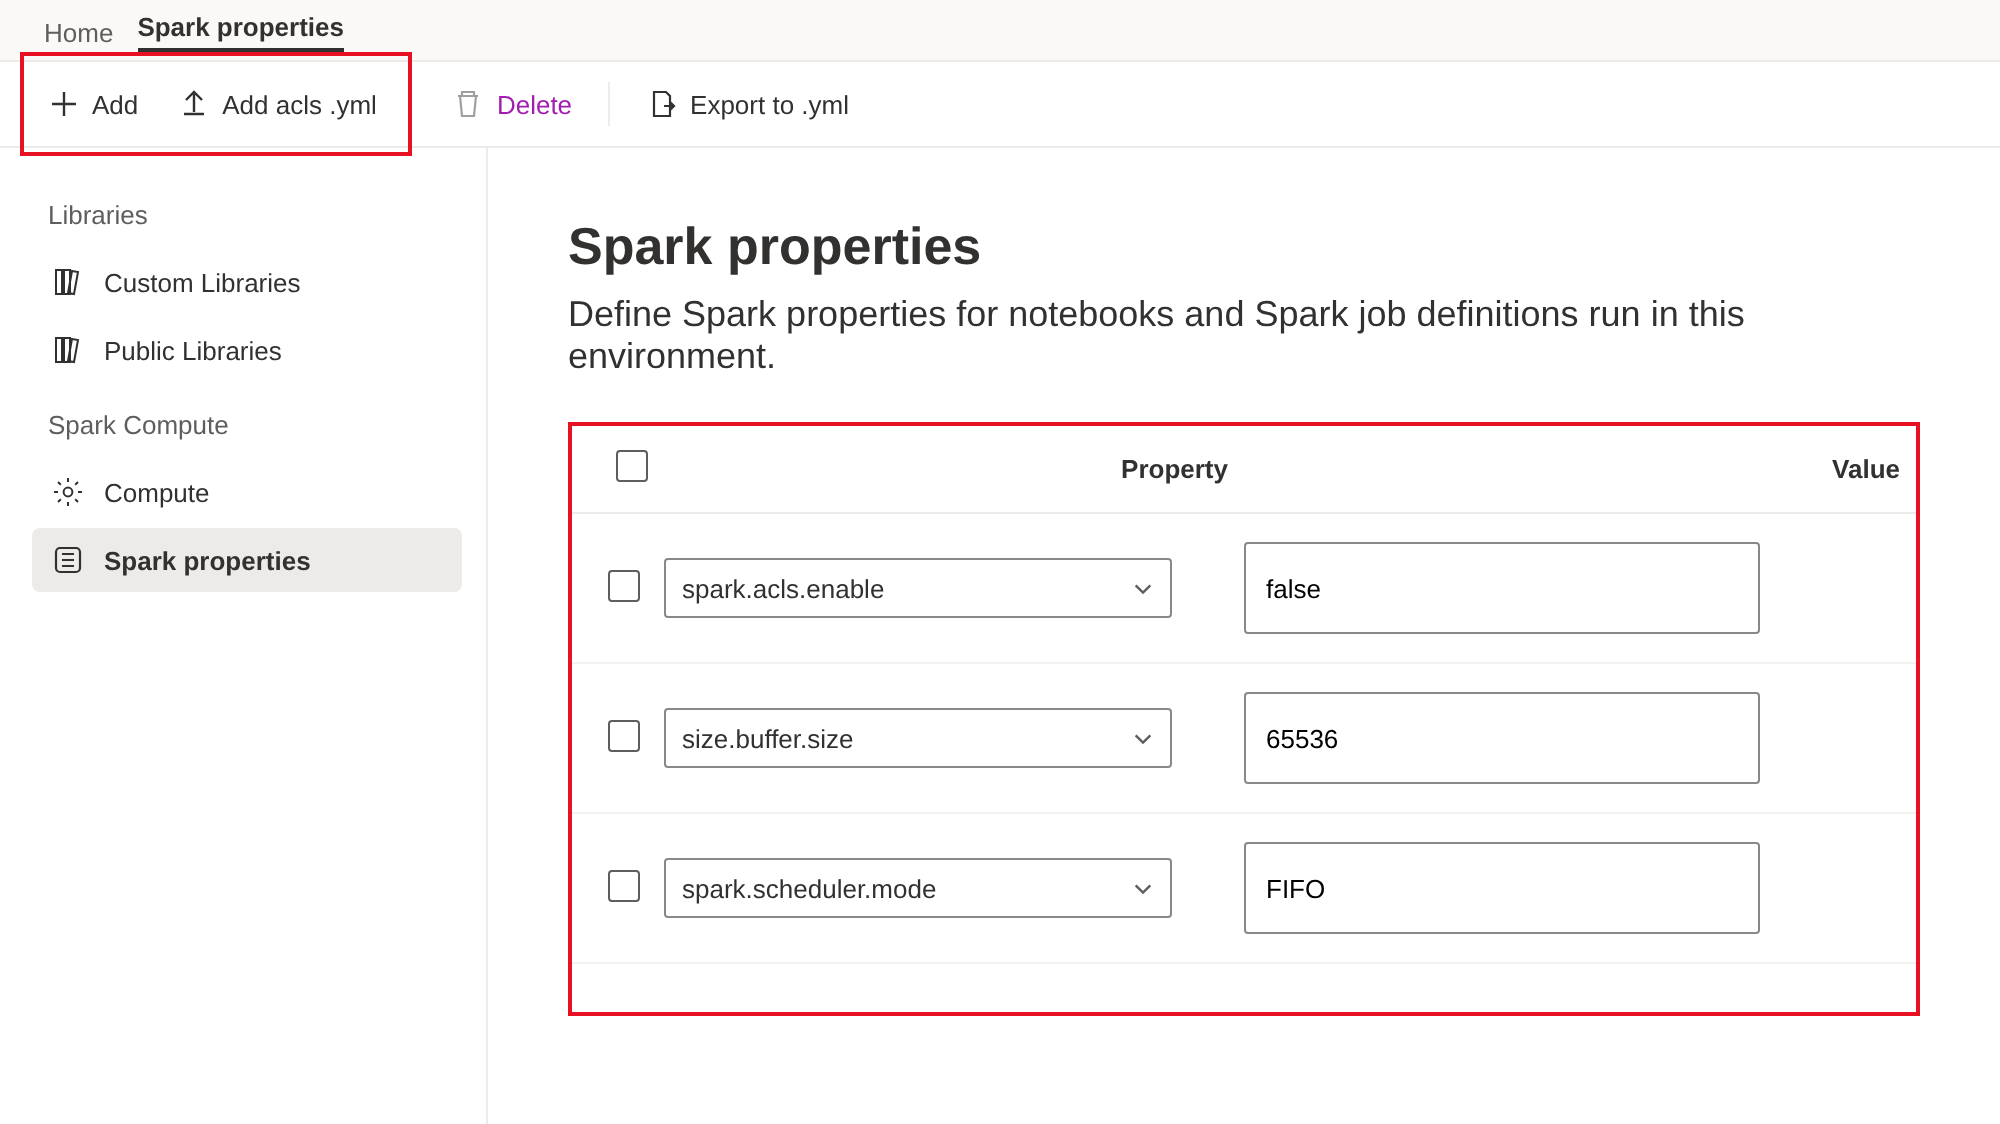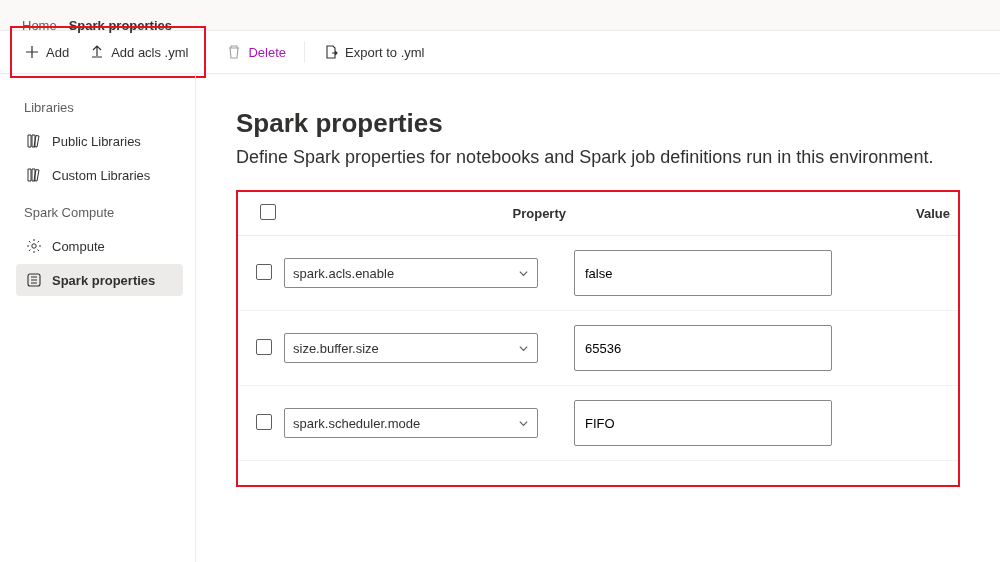--- a/index.html
+++ b/index.html
@@ -7,22 +7,23 @@
     font-family: "Segoe UI", -apple-system, BlinkMacSystemFont, sans-serif;
     font-size: 13px;
     color: #323130;
     background: #faf9f8;
     width: 1000px;
     height: 562px;
     overflow: hidden;
   }
   .breadcrumb {
     display: flex;
+    align-items: center;
     gap: 12px;
-    padding: 18px 22px 0 22px;
+    padding: 4px 22px 0 22px;
     height: 28px;
     font-size: 13px;
   }
   .breadcrumb .home { color: #605e5c; cursor: pointer; }
   .breadcrumb .current { font-weight: 600; color: #323130; border-bottom: 2px solid #323130; padding-bottom: 3px; }
   .toolbar {
     background: #ffffff;
     border-top: 1px solid #edebe9;
     border-bottom: 1px solid #edebe9;
     height: 44px;
@@ -53,21 +54,21 @@
   .tb-btn.disabled { color: #a21caf; cursor: default; }
   .tb-btn svg { width: 16px; height: 16px; }
   .tb-sep { width: 1px; height: 22px; background: #edebe9; margin: 0 8px; }
   .workspace {
     display: flex;
     height: calc(562px - 28px - 44px - 2px);
     background: #ffffff;
     margin: 0;
   }
   .sidebar {
-    width: 196px;
+    width: 244px;
     border-right: 1px solid #edebe9;
     padding: 18px 12px 0 24px;
   }
   .side-heading {
     font-size: 13px;
     color: #605e5c;
     margin: 14px 0 10px 0;
     font-weight: 400;
   }
   .side-heading.first { margin-top: 8px; }
@@ -194,27 +195,27 @@
 </div>
 
 <div class="workspace">
 
   <div class="sidebar">
     <div class="side-heading first">Libraries</div>
     <div class="side-item">
       <svg viewBox="0 0 16 16">
           <path d="M2 2h3v12H2zM6 2h3v12H6zM10 2.5l3 .5-2 11-3-.5z" stroke="#323130" stroke-width="1" fill="none"></path>
         </svg>
+      <span>Custom Libraries</span>
+    </div>
+    <div class="side-item">
+      <svg viewBox="0 0 16 16">
+          <path d="M2 2h3v12H2zM6 2h3v12H6zM10 2.5l3 .5-2 11-3-.5z" stroke="#323130" stroke-width="1" fill="none"></path>
+        </svg>
       <span>Public Libraries</span>
-    </div>
-    <div class="side-item">
-      <svg viewBox="0 0 16 16">
-          <path d="M2 2h3v12H2zM6 2h3v12H6zM10 2.5l3 .5-2 11-3-.5z" stroke="#323130" stroke-width="1" fill="none"></path>
-        </svg>
-      <span>Custom Libraries</span>
     </div>
 
     <div class="side-heading">Spark Compute</div>
     <div class="side-item">
       <svg viewBox="0 0 16 16">
           <circle cx="8" cy="8" r="2.2" stroke="#323130" stroke-width="1" fill="none"></circle>
           <path d="M8 1v2M8 13v2M1 8h2M13 8h2M3 3l1.4 1.4M11.6 11.6L13 13M13 3l-1.4 1.4M4.4 11.6L3 13" stroke="#323130" stroke-width="1"></path>
         </svg>
       <span>Compute</span>
     </div>

